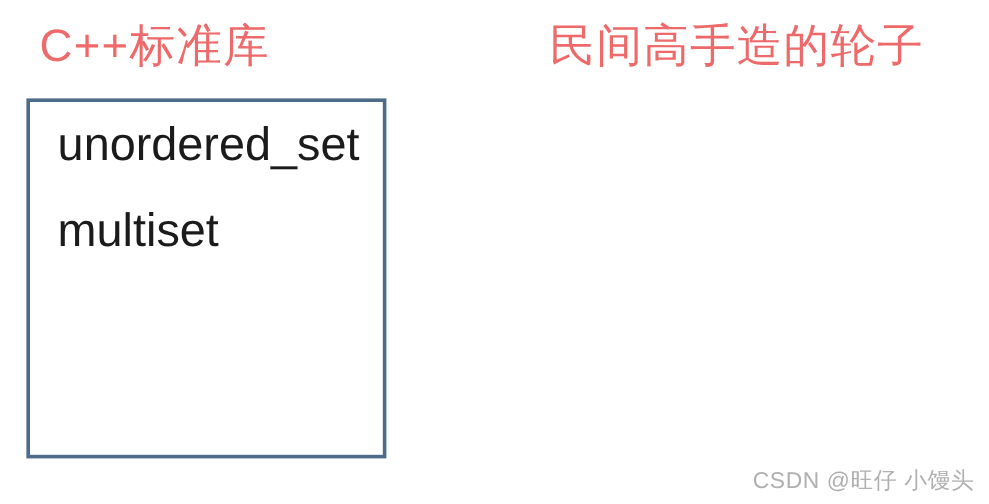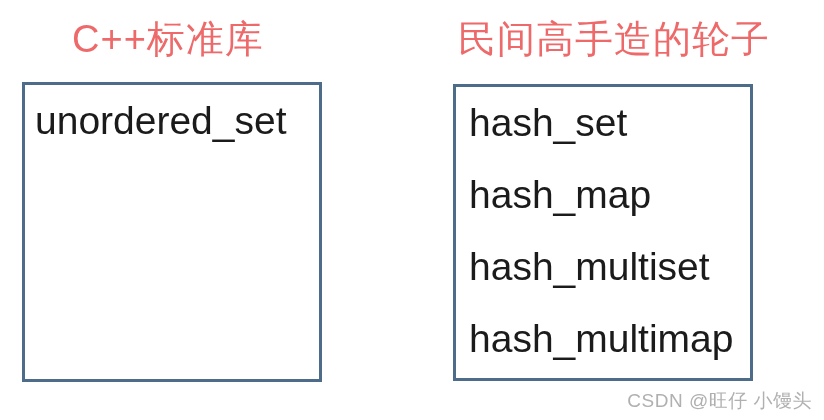--- a/index.html
+++ b/index.html
@@ -25,35 +25,35 @@
   }
   .col-title {
     position: absolute;
     top: 16px;
     font-size: 38px;
     line-height: 46px;
     letter-spacing: 1px;
     color: var(--accent);
     white-space: nowrap;
   }
-  .title-std { left: 33px; margin-left: 39px; }
+  .title-std { left: 33px; }
   .title-wheels { left: 458px; }
   .list-box {
     position: absolute;
     border: 3px solid var(--border);
     background: var(--bg);
     display: flex;
     flex-direction: column;
   }
   .box-std {
     left: 22px;
     top: 82px;
     width: 300px;
     height: 300px;
-    padding-left: 10px;
+    padding-left: 23px;
   }
   .box-wheels {
     left: 453px;
     top: 84px;
     width: 300px;
     height: 297px;
     padding-left: 13px;
   }
   .list-item {
     height: 72px;
@@ -78,24 +78,19 @@
 <body>
 
 <div class="canvas">
 
   <div class="col-title title-std">C++标准库</div>
 
   <div class="col-title title-wheels">民间高手造的轮子</div>
 
   <div class="list-box box-std">
     <div class="list-item">unordered_set</div>
+    <div class="list-item">multiset</div>
   </div>
 
-  <div class="list-box box-wheels">
-    <div class="list-item">hash_set</div>
-    <div class="list-item">hash_map</div>
-    <div class="list-item">hash_multiset</div>
-    <div class="list-item">hash_multimap</div>
-  </div>
 
   <div class="watermark">CSDN @旺仔 小馒头</div>
 
 </div>
 
 </body></html>

